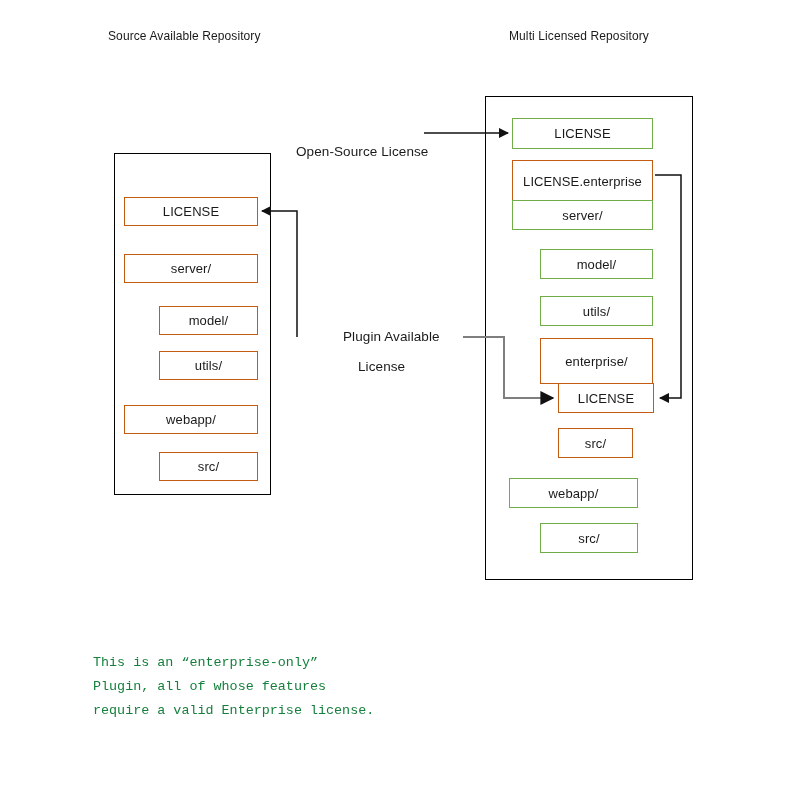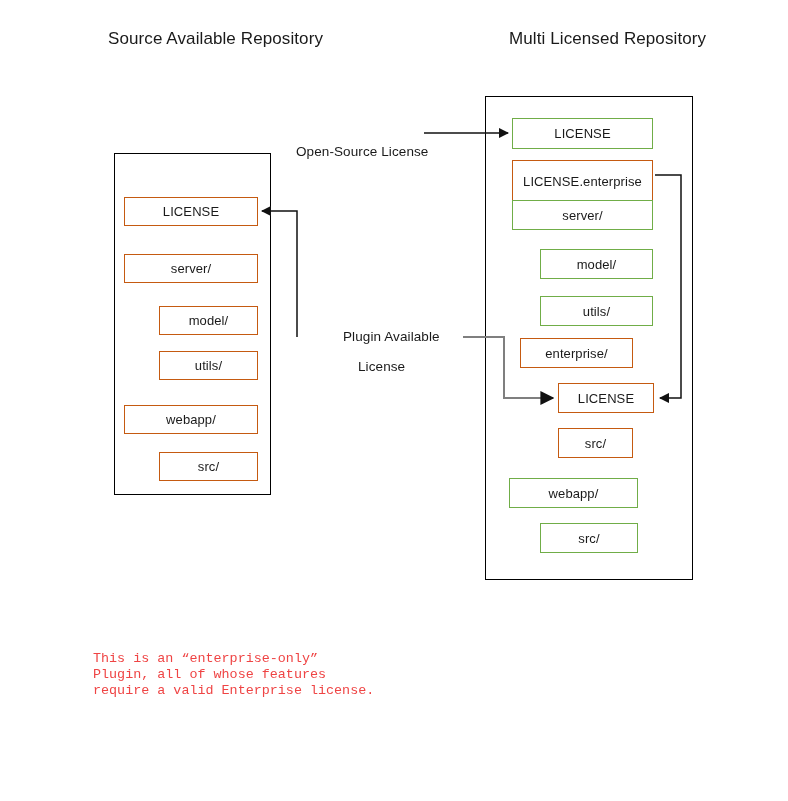--- a/index.html
+++ b/index.html
@@ -8,21 +8,21 @@
     background:#ffffff;
     font-family:"Liberation Sans", sans-serif;
     position:relative;
     overflow:hidden;
     -webkit-font-smoothing:antialiased;
   }
   #stage{position:absolute;left:0;top:0;width:788px;height:801px;}
 
   .repo-title{
     position:absolute;
-    font-size:17px;
+    font-size:12px;
     color:#1a1a1a;
     white-space:nowrap;
     letter-spacing:.1px;
   }
 
   .repo-box{
     position:absolute;
     border:1.4px solid #000000;
     background:transparent;
     box-sizing:border-box;
@@ -50,22 +50,22 @@
     white-space:nowrap;
     background:#ffffff;
     padding:0 3px;
     letter-spacing:.1px;
   }
 
   .caption{
     position:absolute;
     font-family:"Liberation Mono", monospace;
     font-size:13.4px;
-    line-height:16px;
-    color:#ef4444;
+    line-height:24px;
+    color:#15803d;
     white-space:pre;
   }
 
   svg.wires{position:absolute;left:0;top:0;width:788px;height:801px;overflow:visible;}
 </style>
 </head>
 <body>
 
 <div id="stage">
 
@@ -102,21 +102,21 @@
   </div>
   <div class="node green" style="left:512px;top:200px;width:141px;height:30px;">
     <span>server/</span>
   </div>
   <div class="node green" style="left:540px;top:249px;width:113px;height:30px;">
     <span>model/</span>
   </div>
   <div class="node green" style="left:540px;top:296px;width:113px;height:30px;">
     <span>utils/</span>
   </div>
-  <div class="node orange" style="left:520px;top:338px;width:113px;height:30px;">
+  <div class="node orange" style="left:540px;top:338px;width:113px;height:46px;">
     <span>enterprise/</span>
   </div>
   <div class="node orange" style="left:558px;top:383px;width:96px;height:30px;">
     <span>LICENSE</span>
   </div>
   <div class="node orange" style="left:558px;top:428px;width:75px;height:30px;">
     <span>src/</span>
   </div>
   <div class="node green" style="left:509px;top:478px;width:129px;height:30px;">
     <span>webapp/</span>

